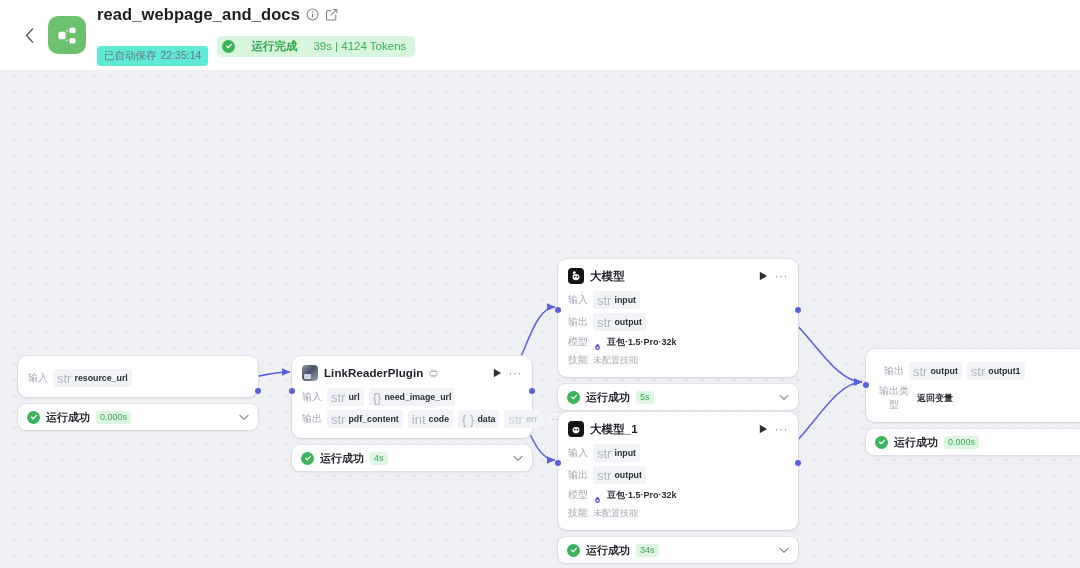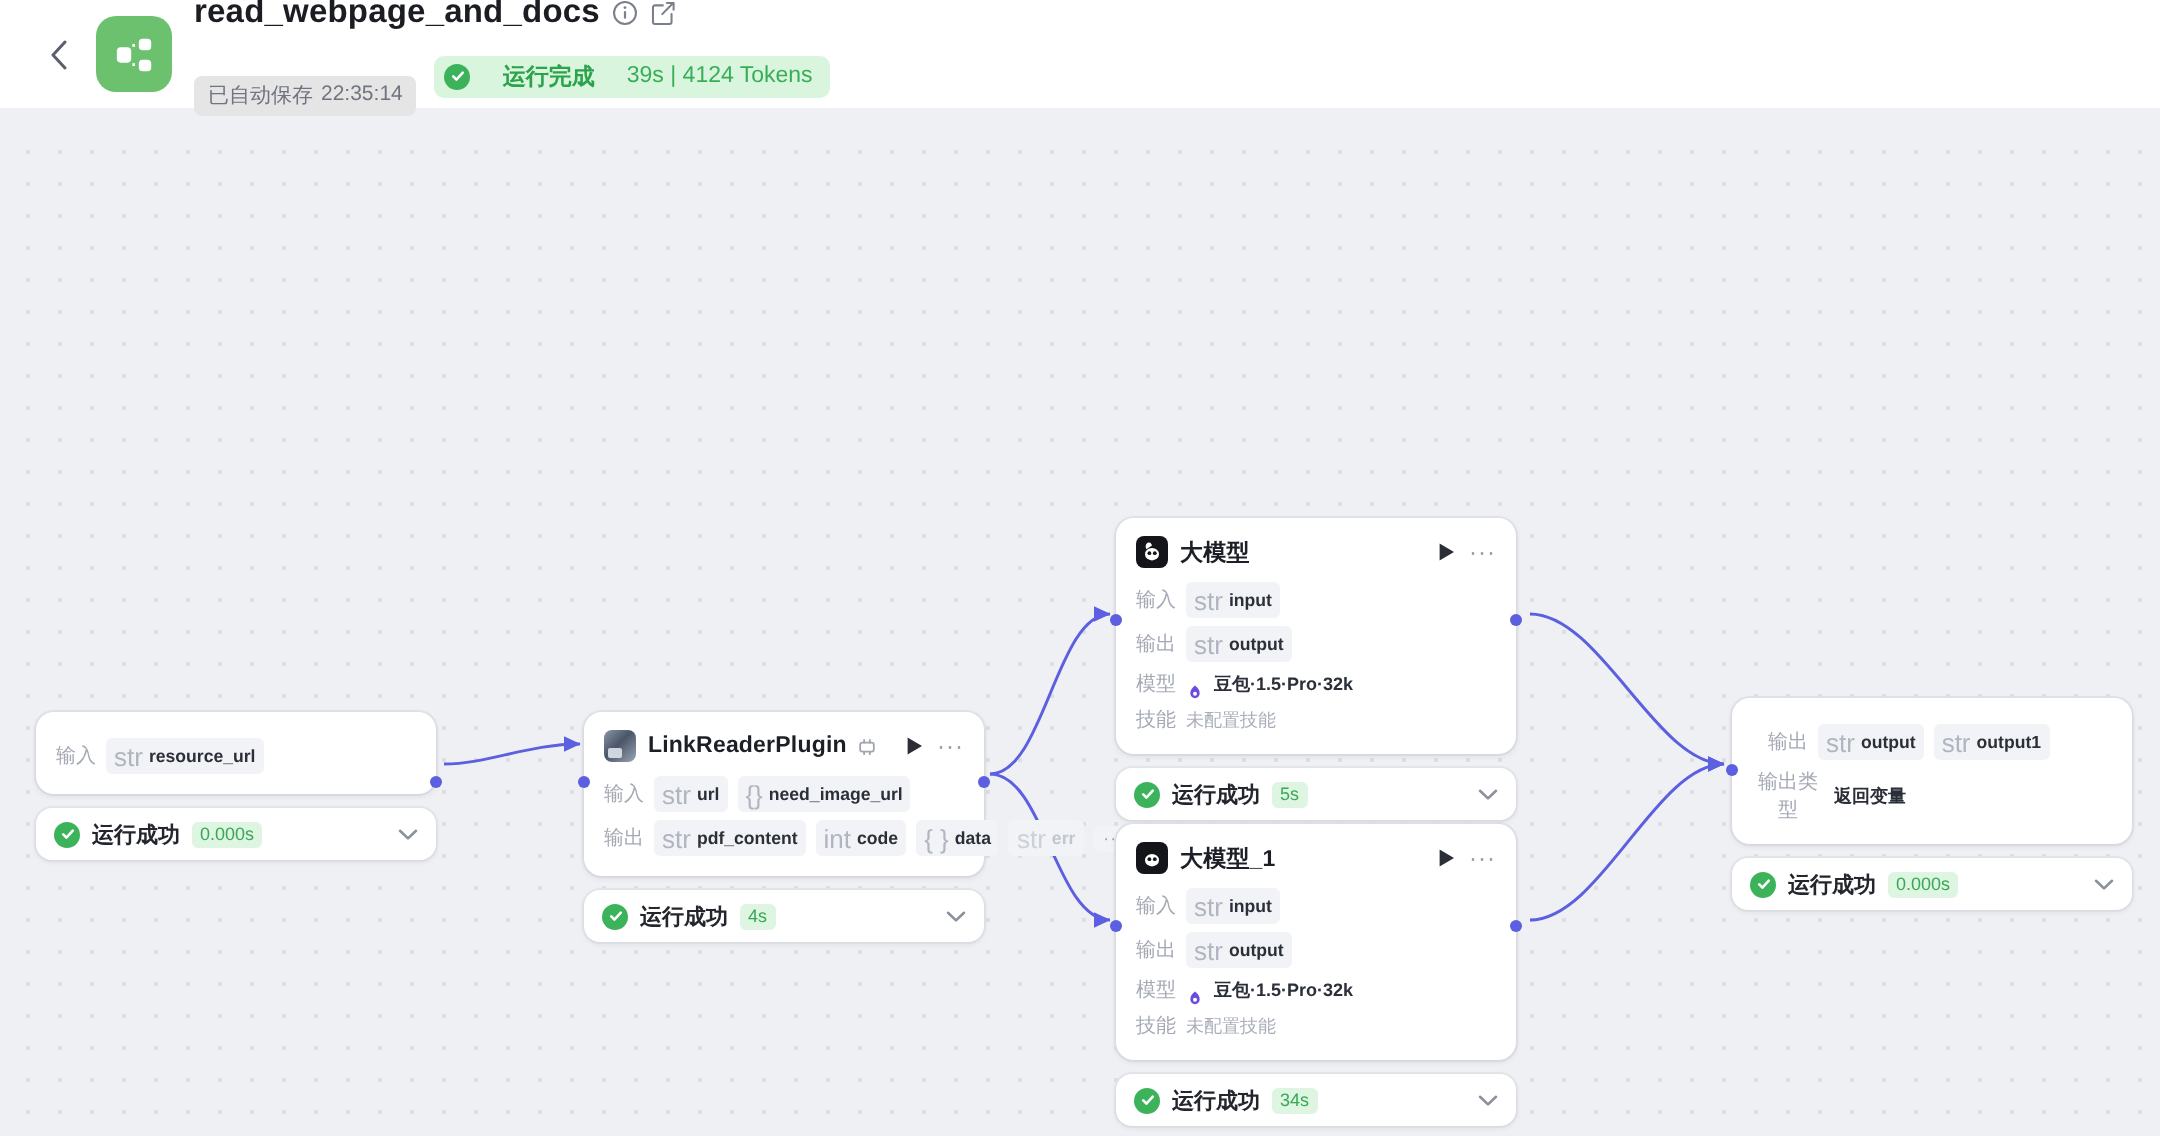--- a/index.html
+++ b/index.html
@@ -6,21 +6,21 @@
   html, body {
     width: 1080px; height: 568px;
     font-family: "Liberation Sans", sans-serif;
     background: #eff0f3;
     overflow: hidden;
   }
   #app { position: relative; width: 1080px; height: 568px; }
 
   
   .header {
-    position: absolute; left: 0; top: 0; width: 1080px; height: 54px;
+    position: absolute; left: 0; top: 0; width: 1080px; height: 70px;
     background: #ffffff; display: flex; align-items: center;
     padding: 0 16px; z-index: 20;
   }
   .back-btn {
     width: 26px; height: 26px; display: flex; align-items: center;
     justify-content: center; color: #5b5f6b; font-size: 15px;
     cursor: pointer; flex: none; margin-right: 6px;
   }
   .app-logo {
     width: 38px; height: 38px; border-radius: 10px; background: #6cc16e;
@@ -28,21 +28,21 @@
     flex: none; margin-right: 11px;
   }
   .title-block { display: flex; flex-direction: column; gap: 3px; }
   .title-row { display: flex; align-items: center; gap: 6px; }
   .title-text {
     font-size: 16.5px; font-weight: bold; color: #1b1d23; letter-spacing: .1px;
   }
   .title-icon { color: #6f7380; display: flex; align-items: center; cursor: pointer; }
   .meta-row { display: flex; align-items: center; gap: 9px; }
   .autosave {
-    background: #e5e5e5; border-radius: 4px; color: #70747f;
+    background: #5eead4; border-radius: 4px; color: #70747f;
     font-size: 10.5px; padding: 3px 7px; display: flex; gap: 4px; margin-top: 19px;
   }
   .runstatus {
     background: #d9f5dd; border-radius: 5px; padding: 3px 9px 3px 5px;
     display: flex; align-items: center; gap: 16px;
   }
   .runstatus .txt { color: #2aa34a; font-size: 11.5px; font-weight: bold; }
   .runstatus .sub { color: #39ae58; font-size: 11.5px; }
   .check-circle {
     width: 13px; height: 13px; border-radius: 50%; background: #3cb35a;
@@ -53,21 +53,21 @@
   .canvas {
     position: absolute; left: 0; top: 62px; width: 1080px; height: 506px;
     background-color: #eff0f3;
     background-image: radial-gradient(#dcdee4 1.1px, transparent 1.1px);
     background-size: 16px 16px; background-position: 6px 6px;
     overflow: hidden;
   }
   .edges { position: absolute; left: 0; top: 0; width: 1080px; height: 506px; }
 
   
-  .node { position: absolute; width: 200px; }
+  .node { position: absolute; width: 240px; }
   .node-card {
     background: #ffffff; border-radius: 9px; padding: 9px 10px 10px 10px;
     box-shadow: 0 1px 3px rgba(20,25,50,.09), 0 0 0 1px rgba(225,227,235,.9);
   }
   .node-head { display: flex; align-items: center; gap: 6px; margin-bottom: 7px; }
   .node-ico {
     width: 16px; height: 16px; border-radius: 4px; flex: none;
     display: flex; align-items: center; justify-content: center;
   }
   .ico-start { background: #4e56e8; }

